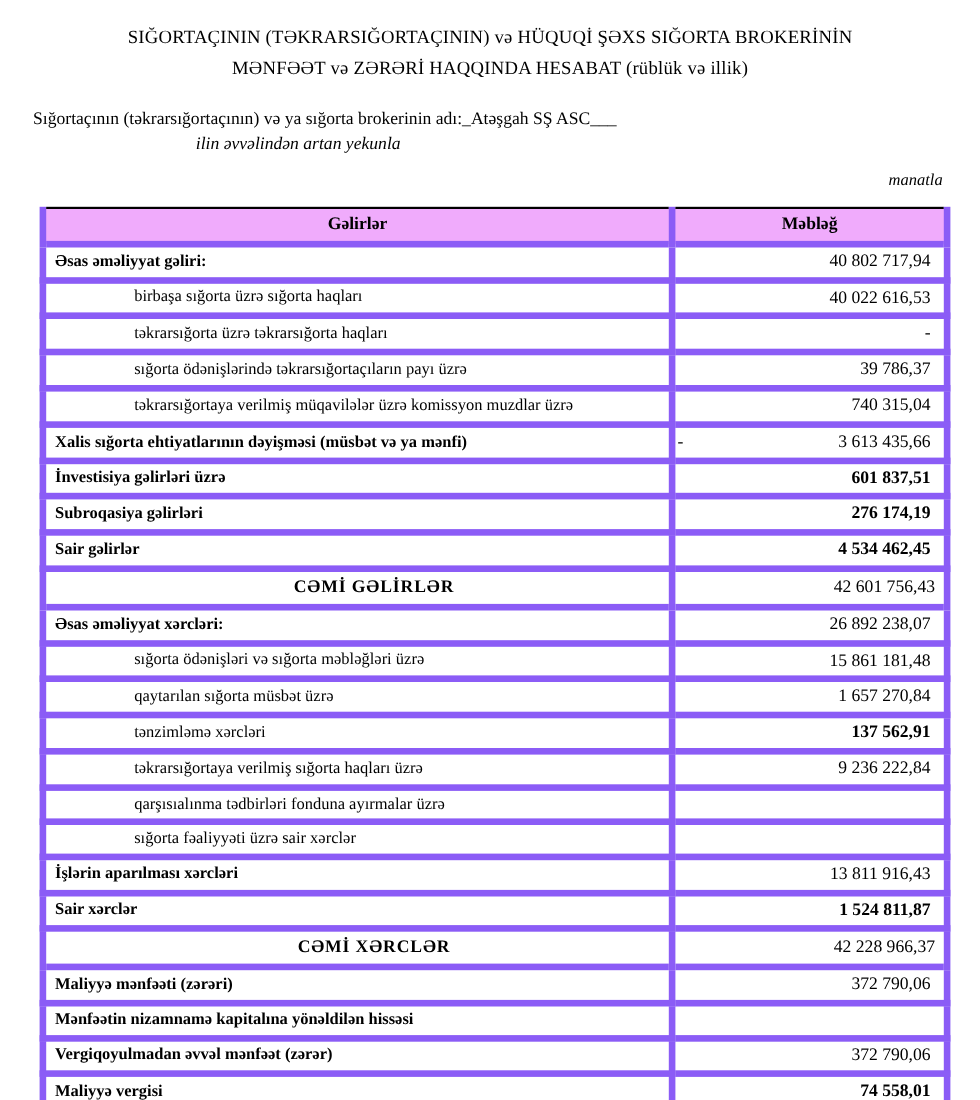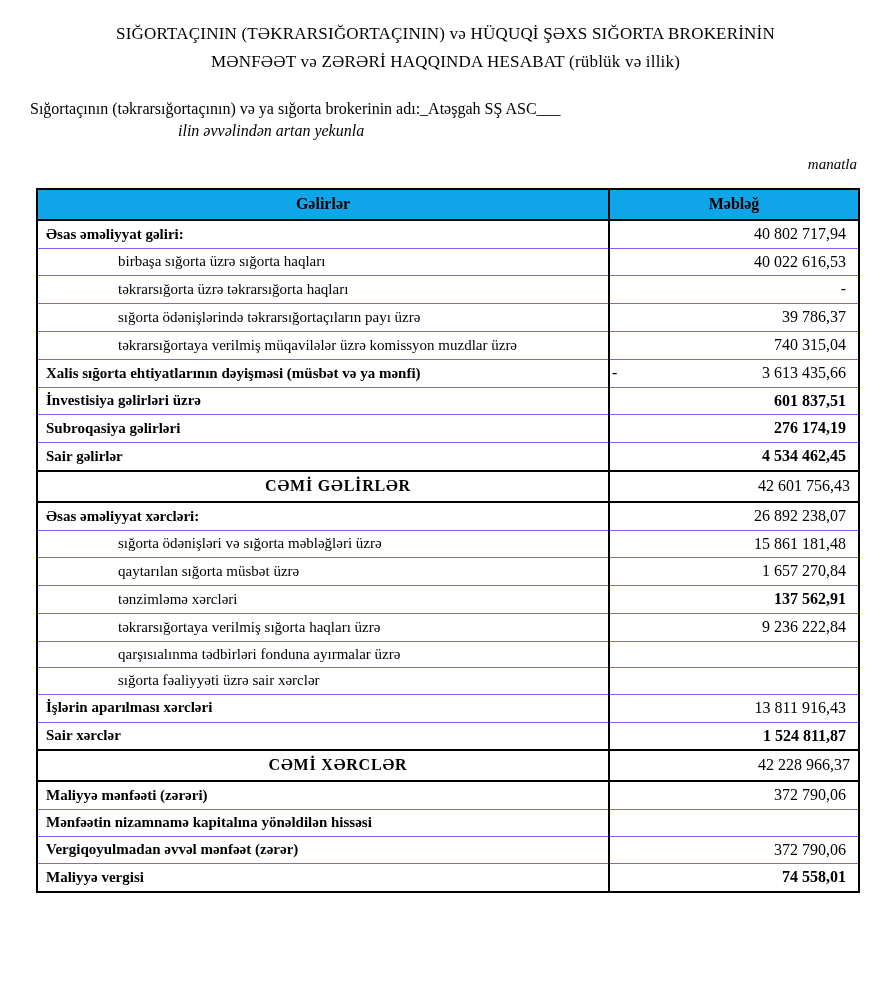--- a/index.html
+++ b/index.html
@@ -46,42 +46,42 @@
   table.report {
     border-collapse: collapse;
     width: 822px;
     margin: 6px 0 0 6px;
     table-layout: fixed;
     border: 2px solid #000;
   }
   col.c-label { width: 572px; }
   col.c-value { width: 250px; }
   td {
-    border: 1px solid #8b5cf6;
+    border: 6px solid #8b5cf6;
     vertical-align: middle;
     padding: 3px 0;
     font-size: 15px;
     line-height: 1.3;
   }
   td.label-cell { padding-left: 8px; }
   td.label-cell.indent { padding-left: 80px; }
   td.bold { font-weight: bold; }
   td.center { text-align: center; }
   td.value-cell {
     border-left: 2px solid #000;
     text-align: right;
     font-size: 16px;
     padding-right: 12px;
   }
   td.value-cell.has-minus {
     display: table-cell;
   }
   td.value-cell.has-minus span:first-child { float: left; padding-left: 2px; }
   tr.section-row td {
-    background: #0ea5e9;
+    background: #f0abfc;
     border-top: 2px solid #000;
     border-bottom: 2px solid #000;
     font-weight: bold;
     text-align: center;
     font-size: 16px;
     padding: 4px 8px;
   }
   tr.total-row td {
     border-top: 2px solid #000;
     border-bottom: 2px solid #000;

